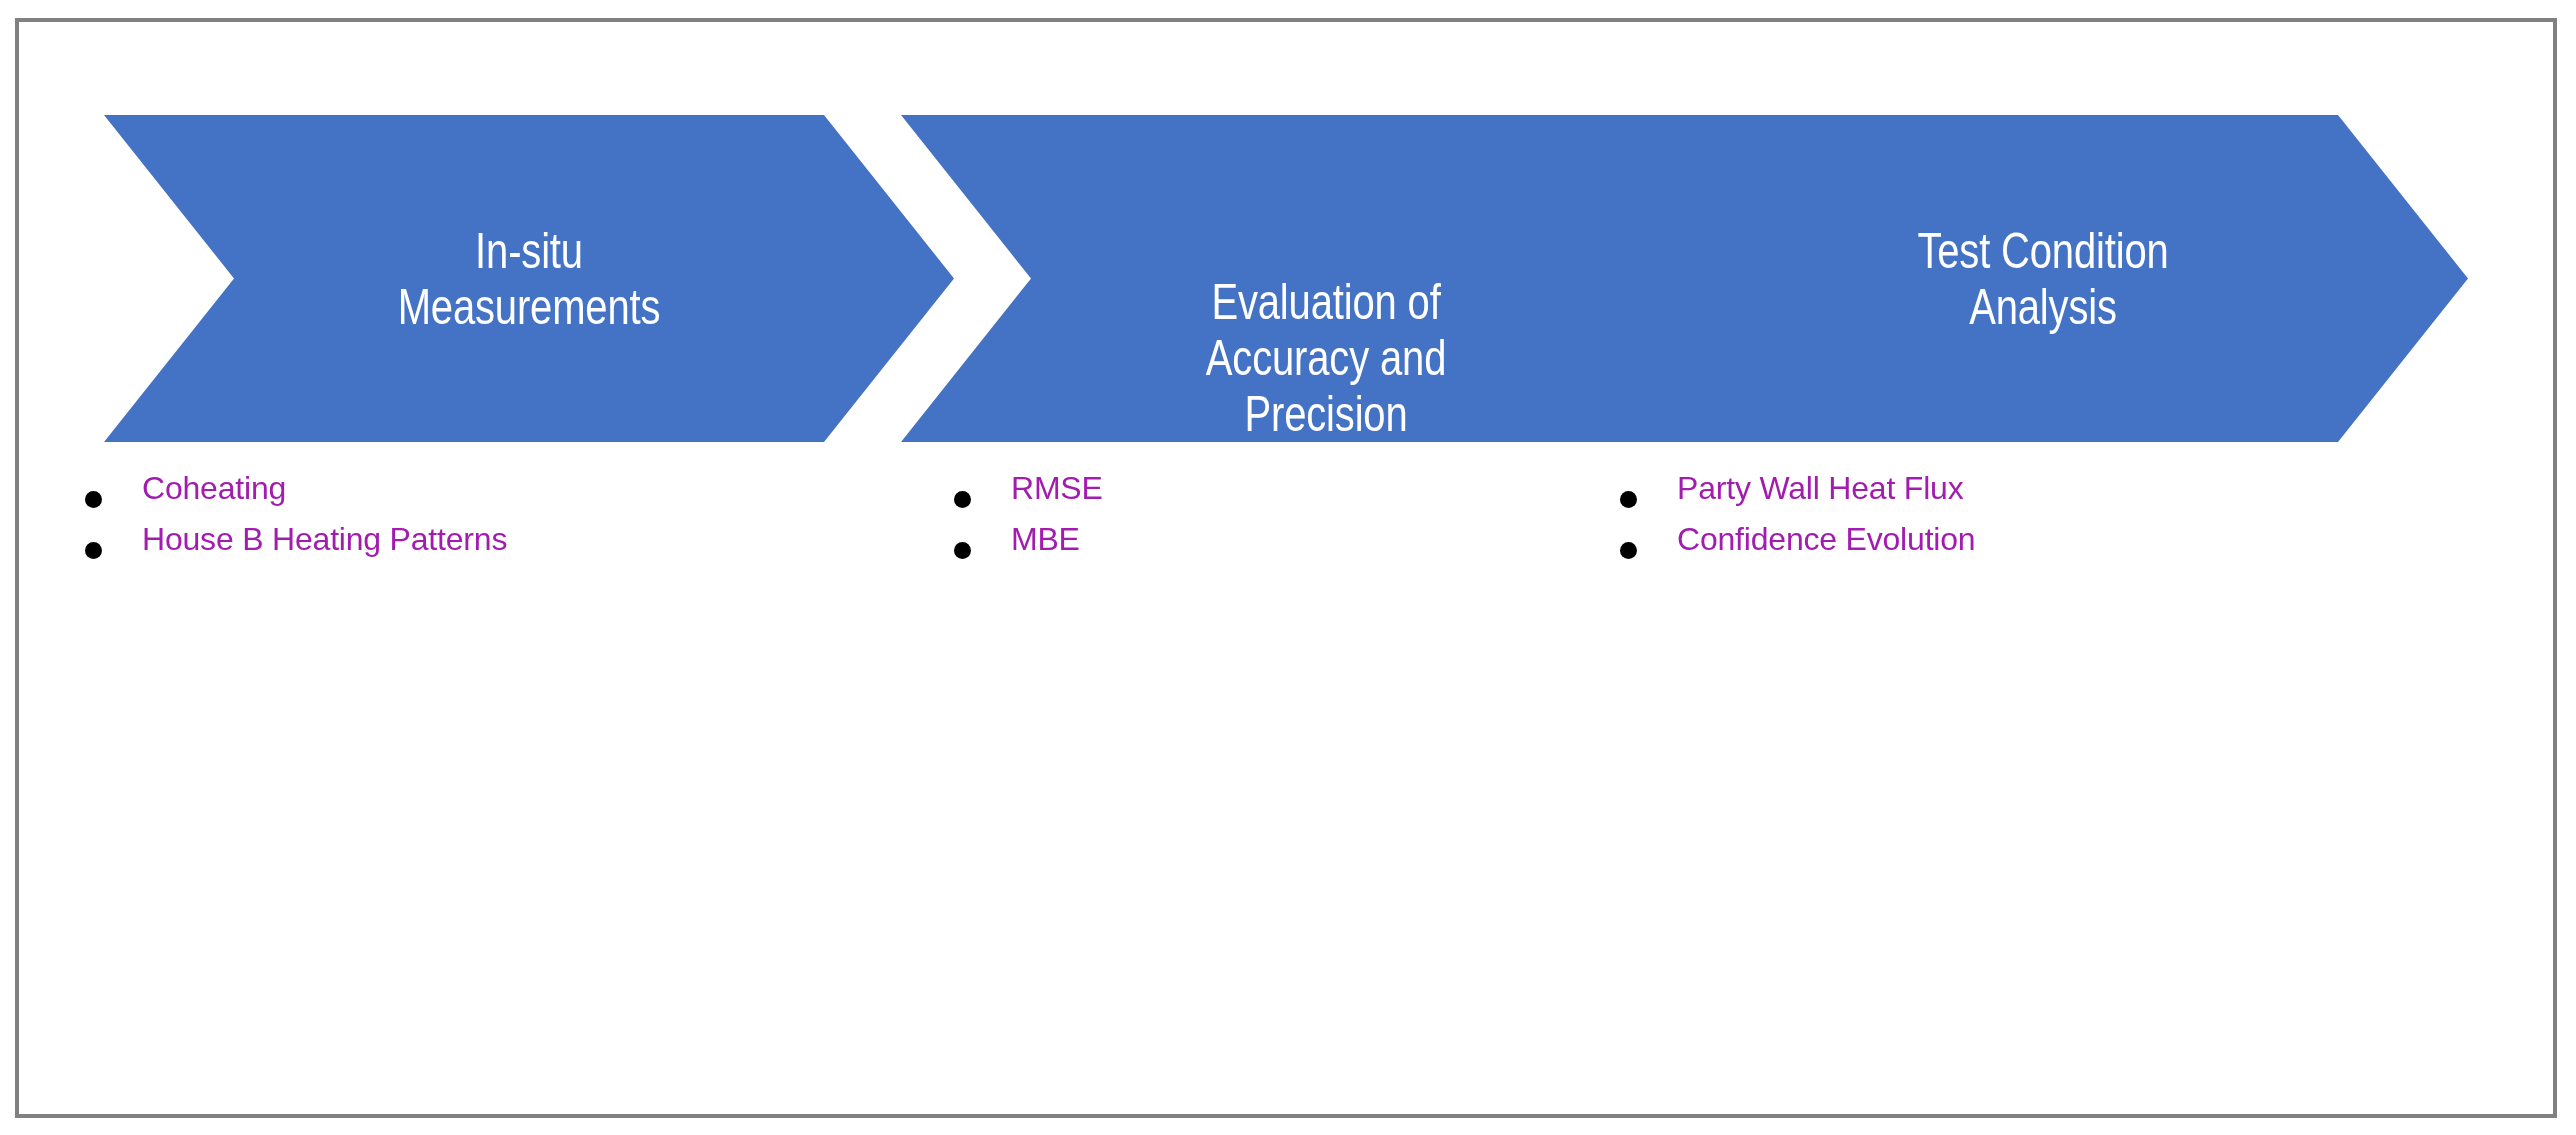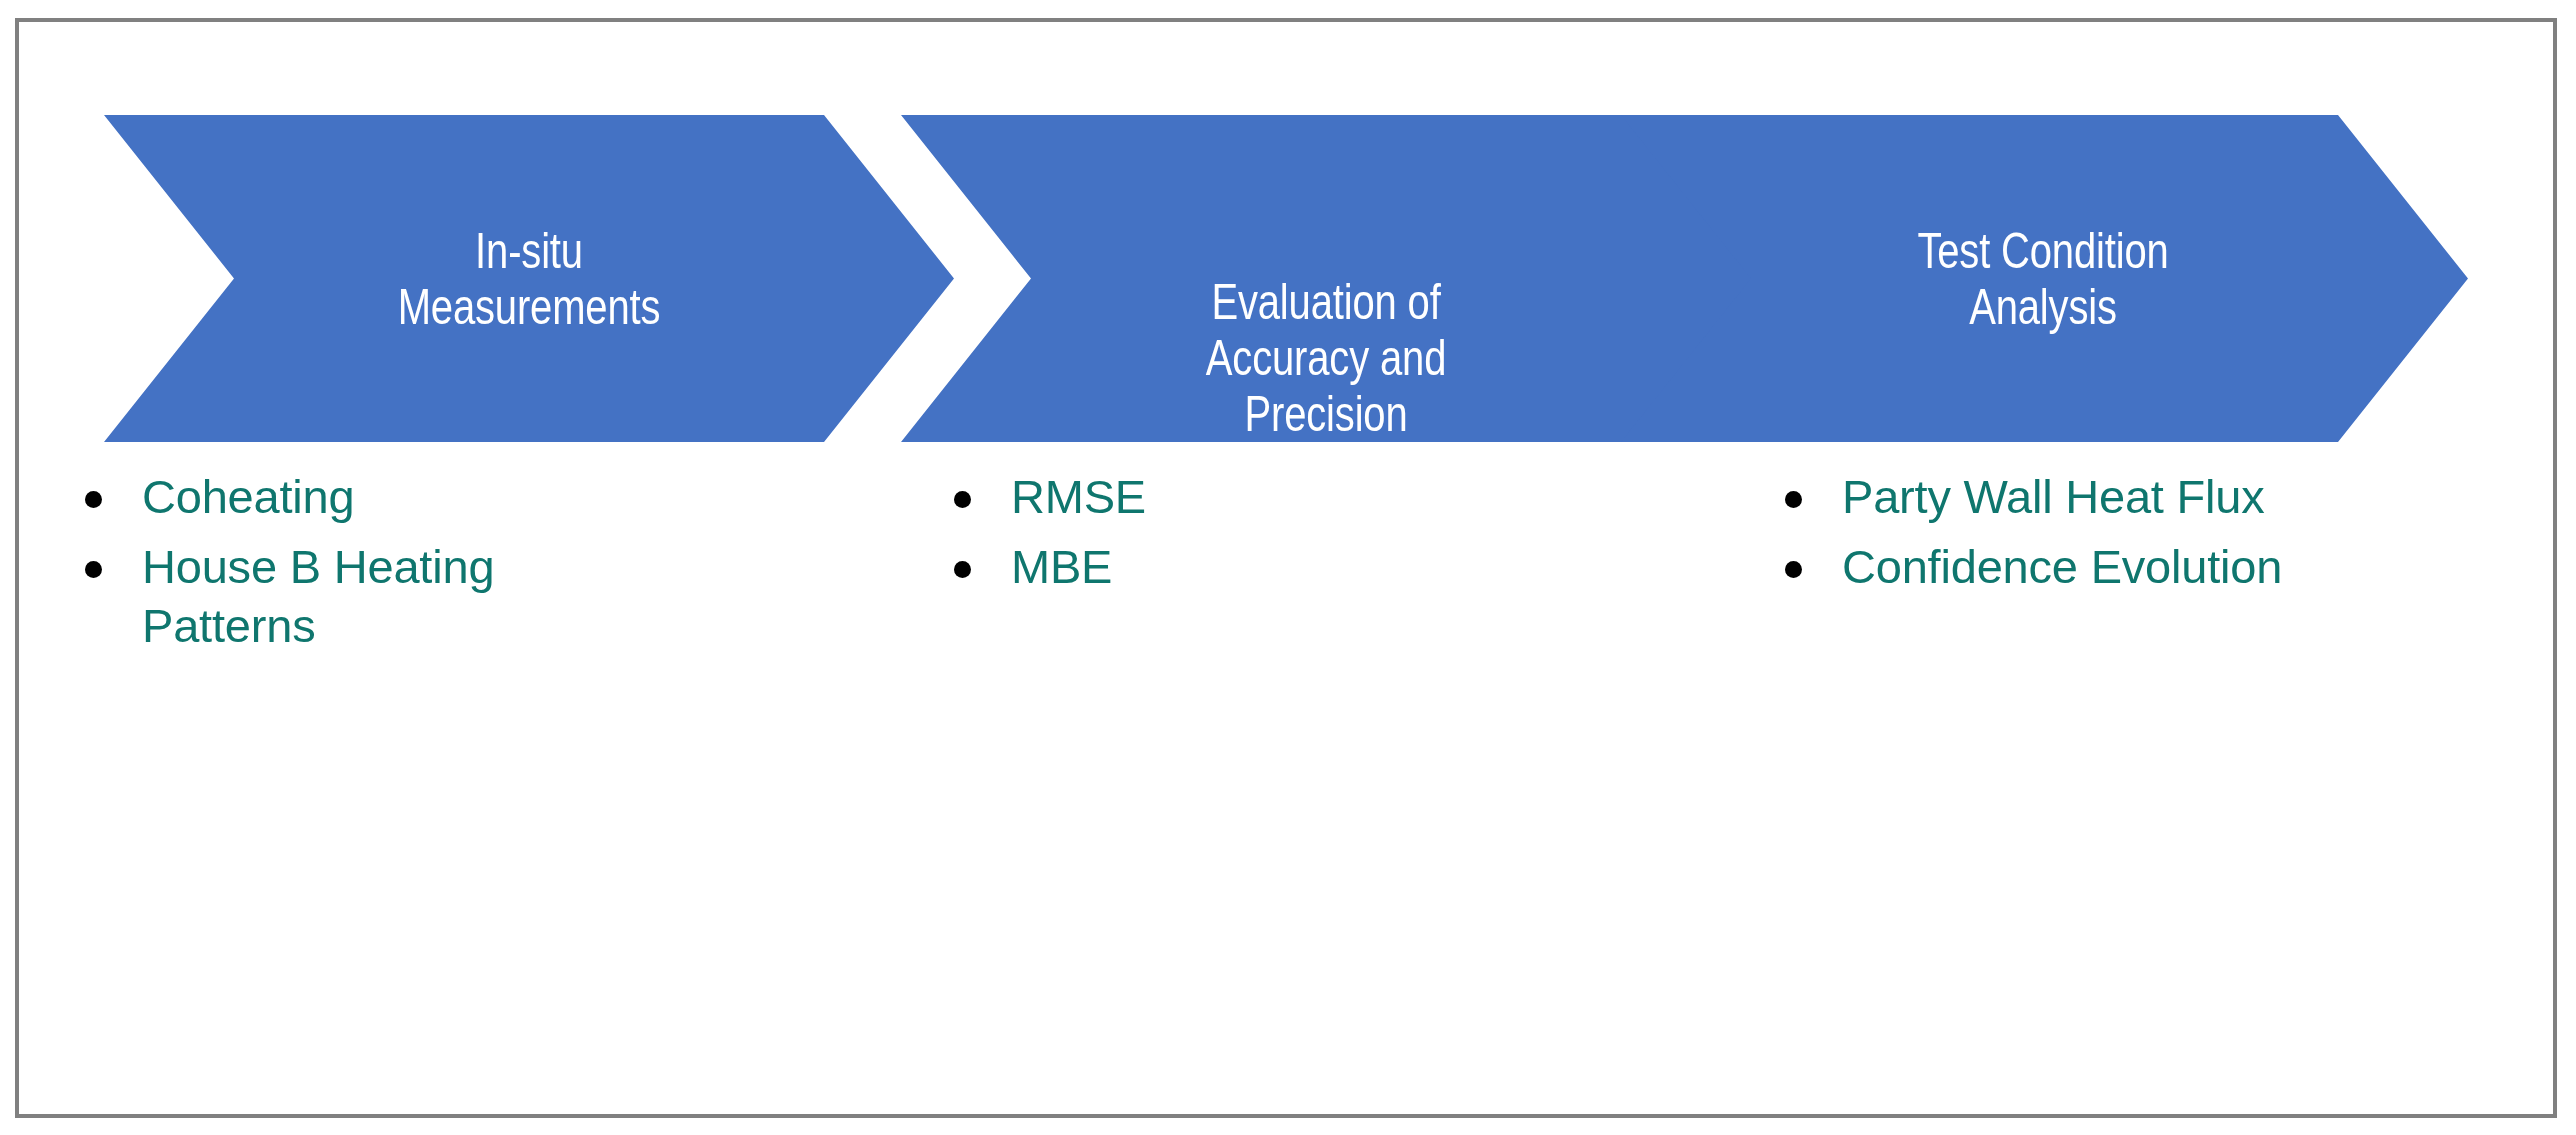--- a/index.html
+++ b/index.html
@@ -83,36 +83,36 @@
     width: 2576px;
     height: 520px;
   }
 
   .bullet-col {
     position: absolute;
     top: 0;
   }
   .bullet-col-1 { left: 69px;   width: 455px; }
   .bullet-col-2 { left: 938px; width: 455px; }
-  .bullet-col-3 { left: 1769px; width: 553px; }
+  .bullet-col-3 { left: 1604px; width: 553px; }
 
   .bullet-list {
     list-style: none;
     margin: 0;
     padding: 0;
   }
 
   .bullet-item {
     position: relative;
     padding-left: 73px;
     margin: 0 0 11.4px 0;
     font-family: "Liberation Sans", sans-serif;
-    font-size: 47px;
+    font-size: 32px;
     line-height: 1.25;
-    color: #0f766e;
+    color: #a21caf;
     font-weight: 400;
     letter-spacing: -0.2px;
   }
 
   .bullet-item::before {
     content: "";
     position: absolute;
     left: 16.3px;
     top: 23px;
     width: 17px;

